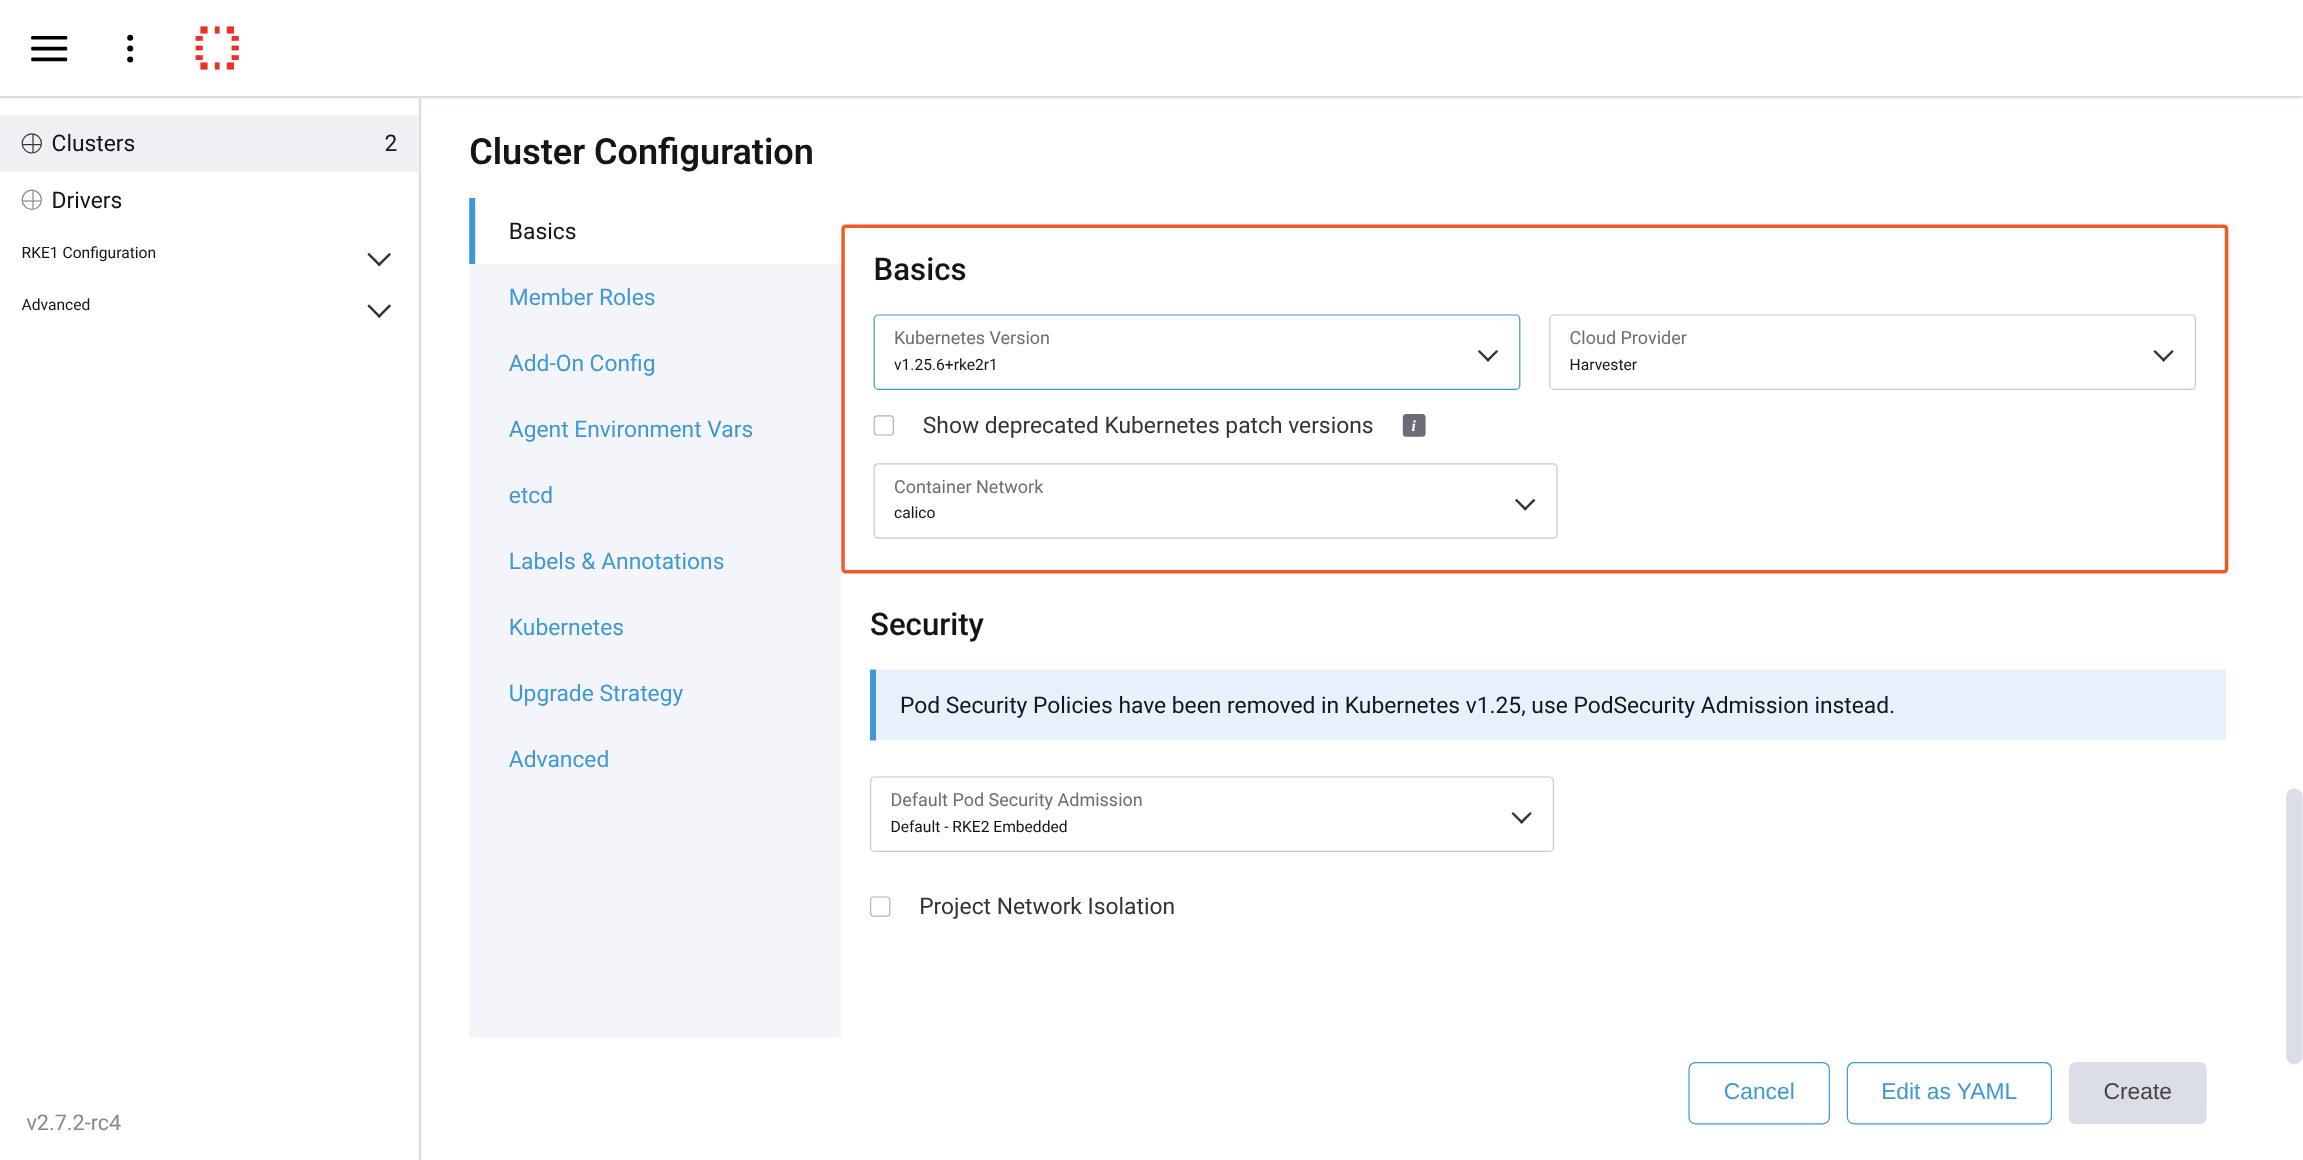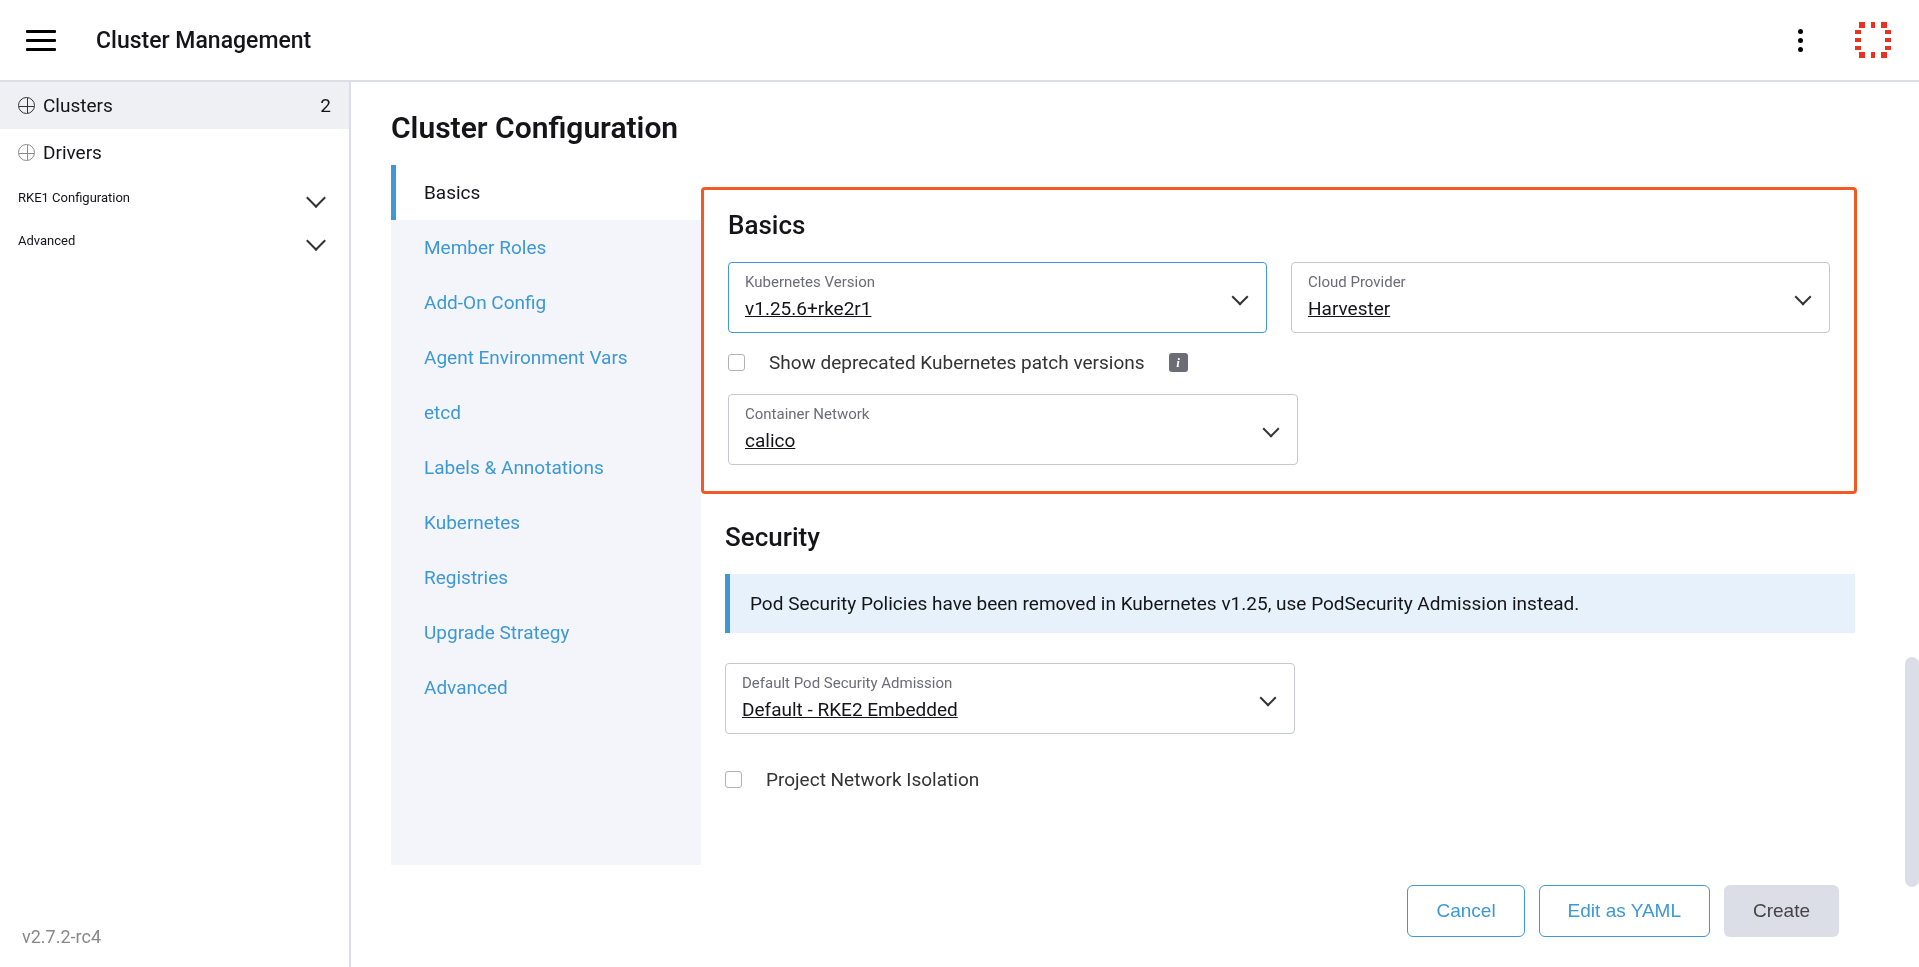--- a/index.html
+++ b/index.html
@@ -70,21 +70,21 @@
   height: calc(100% - 82px);
 }
 
 
 .sidebar {
   width: 351px;
   border-right: 2px solid #dcdee7;
   background: #fff;
   display: flex;
   flex-direction: column;
-  padding-top: 0;
+  padding-top: 14px;
 }
 .side-item {
   display: flex;
   align-items: center;
   gap: 8px;
   padding: 12px 18px;
   font-size: 19px;
   cursor: pointer;
   color: #141419;
 }
@@ -219,23 +219,22 @@
 }
 .form-field.focused {
   border-color: #3d98d3;
 }
 .field-label {
   font-size: 15px;
   color: #6c6c76;
   margin-bottom: 6px;
 }
 .field-value {
-  font-size: 19px;
+  font-size: 13px;
   color: #141419;
-  text-decoration: underline;
 }
 .field-chevron {
   position: absolute;
   right: 18px;
   top: 50%;
   transform: translateY(-50%);
   width: 14px;
   height: 14px;
 }
 .field-chevron::before {
@@ -328,21 +327,20 @@
 </style>
 </head>
 <body>
 
 <div class="top-header">
   <div class="menu-icon">
     <span></span>
       <span></span>
       <span></span>
   </div>
-  <div class="header-title">Cluster Management</div>
   <div class="header-actions">
     <div class="kebab-icon">
       <span></span>
         <span></span>
         <span></span>
     </div>
     <svg class="logo" viewBox="0 0 40 40">
       <g fill="#e83323">
         <rect x="6" y="2" width="6" height="6"></rect>
           <rect x="18" y="2" width="4" height="6"></rect>
@@ -388,21 +386,20 @@
 
     <div class="config-container">
       <div class="config-tabs">
         <div class="tab-item active">Basics</div>
         <div class="tab-item">Member Roles</div>
         <div class="tab-item">Add-On Config</div>
         <div class="tab-item">Agent Environment Vars</div>
         <div class="tab-item">etcd</div>
         <div class="tab-item">Labels &amp; Annotations</div>
         <div class="tab-item">Kubernetes</div>
-        <div class="tab-item">Registries</div>
         <div class="tab-item">Upgrade Strategy</div>
         <div class="tab-item">Advanced</div>
       </div>
 
       <div class="config-content">
         <div class="config-inner">
           <div class="highlight-box">
             <div class="section-title">Basics</div>
             <div class="form-row">
               <div class="form-field focused">

